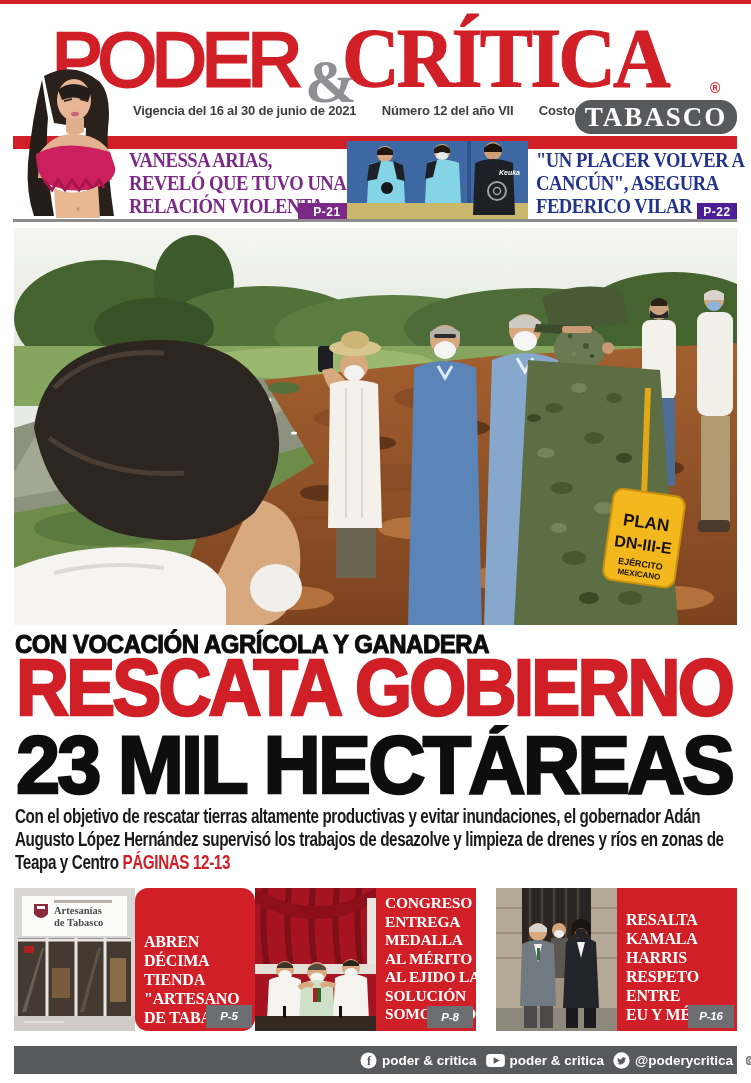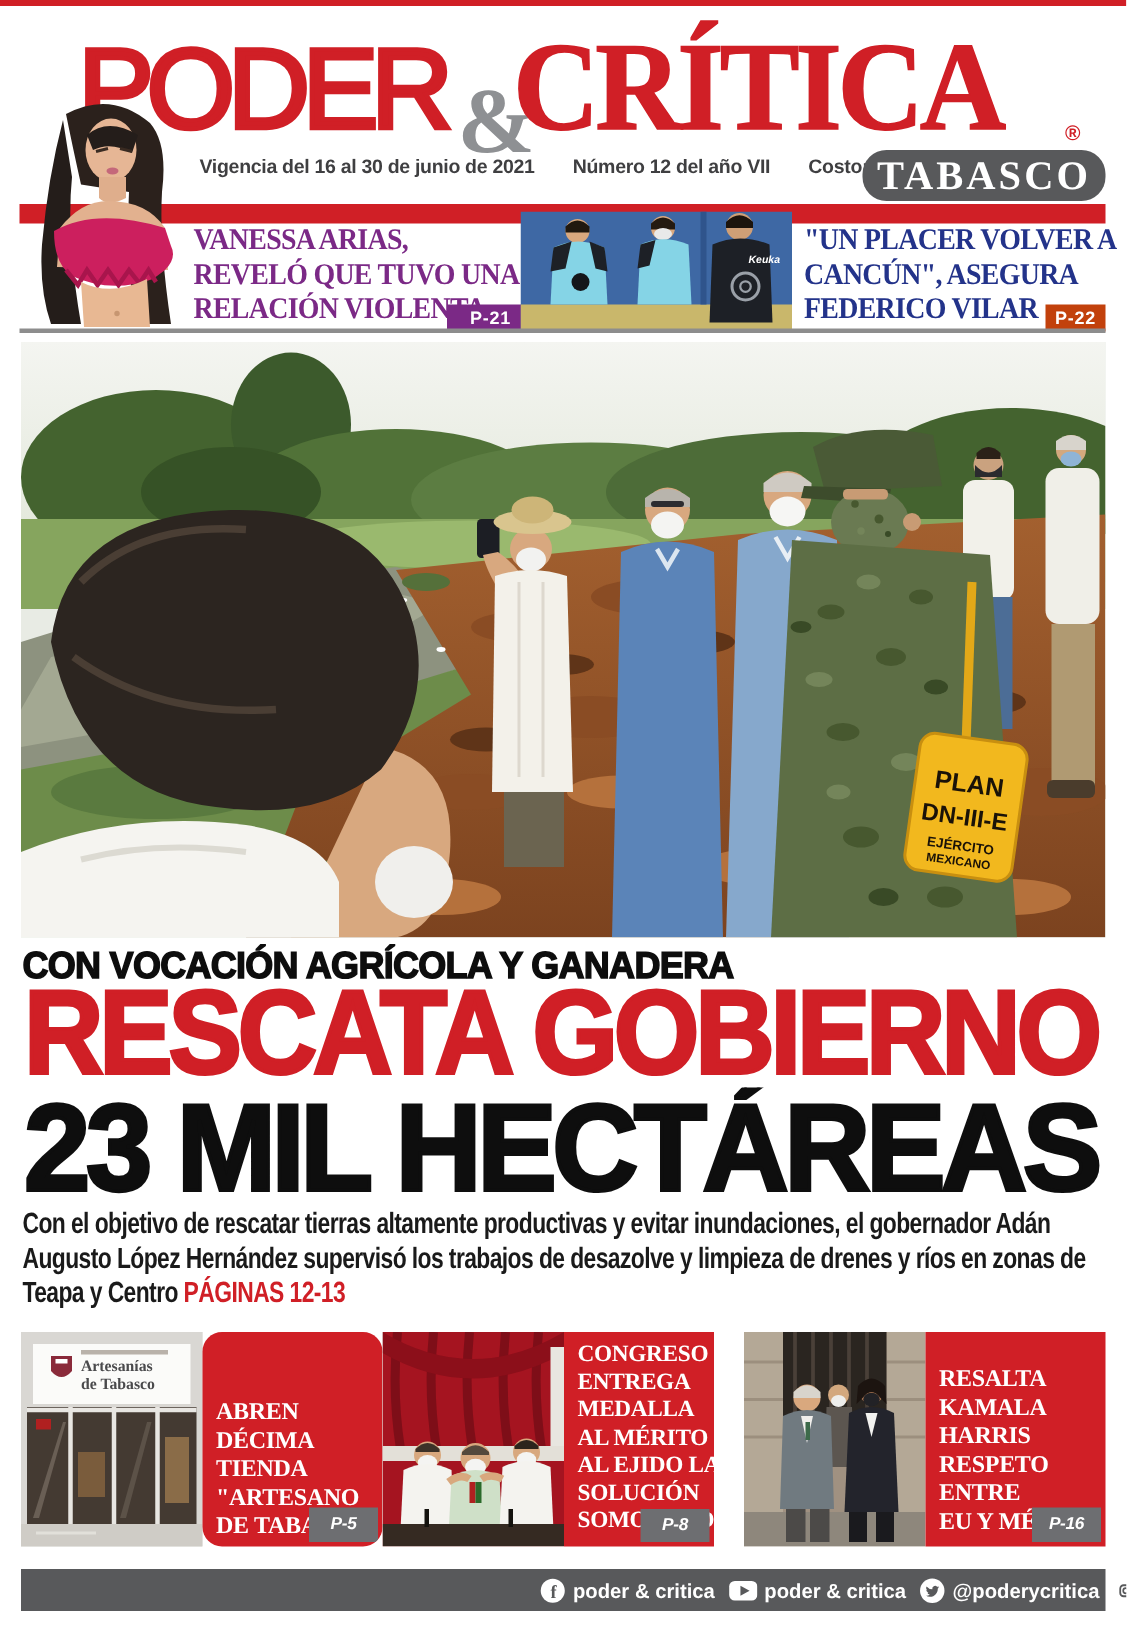--- a/index.html
+++ b/index.html
@@ -30,21 +30,21 @@
   .teaser-photo-mid { position:absolute; top:141px; left:347px; width:181px; height:80px; }
   .tz-text { position:absolute; top:149px; width:235px; font-family:"Liberation Serif", serif;
     font-weight:bold; font-size:20px; line-height:23px; letter-spacing:-.5px;
     transform:scaleX(.93); transform-origin:left; }
   .tz-text .ln { display:block; white-space:nowrap; }
   .tz-left { left:129px; color:#7b2986; }
   .tz-right { left:536px; color:#23338a; }
   .badge { position:absolute; color:#fff; font-weight:bold; font-size:12px; padding:2px 0;
     width:58px; text-align:center; letter-spacing:.5px; }
   .badge-p21 { top:203px; left:298px; background:#7b2986; }
-  .badge-p22 { top:203px; left:697px; width:40px; background:#c2410c; }
+  .badge-p22 { top:203px; left:697px; width:40px; background:#4c1d95; }
   .teaser-divider { position:absolute; top:219px; left:13px; width:724px; height:3px; background:#8d8d8d; }
 
   
   .main-photo { position:absolute; top:228px; left:14px; width:723px; height:397px; background:#e8ebe4; overflow:hidden; }
   .main-photo svg { display:block; }
 
   
   .kicker { position:absolute; top:630px; left:15px; font-size:25px; font-weight:bold; color:#0d0d0d;
     letter-spacing:-.5px; -webkit-text-stroke:1px #0d0d0d; transform:scaleX(.96); transform-origin:left; white-space:nowrap; }
   .headline-svg { position:absolute; left:14px; }

